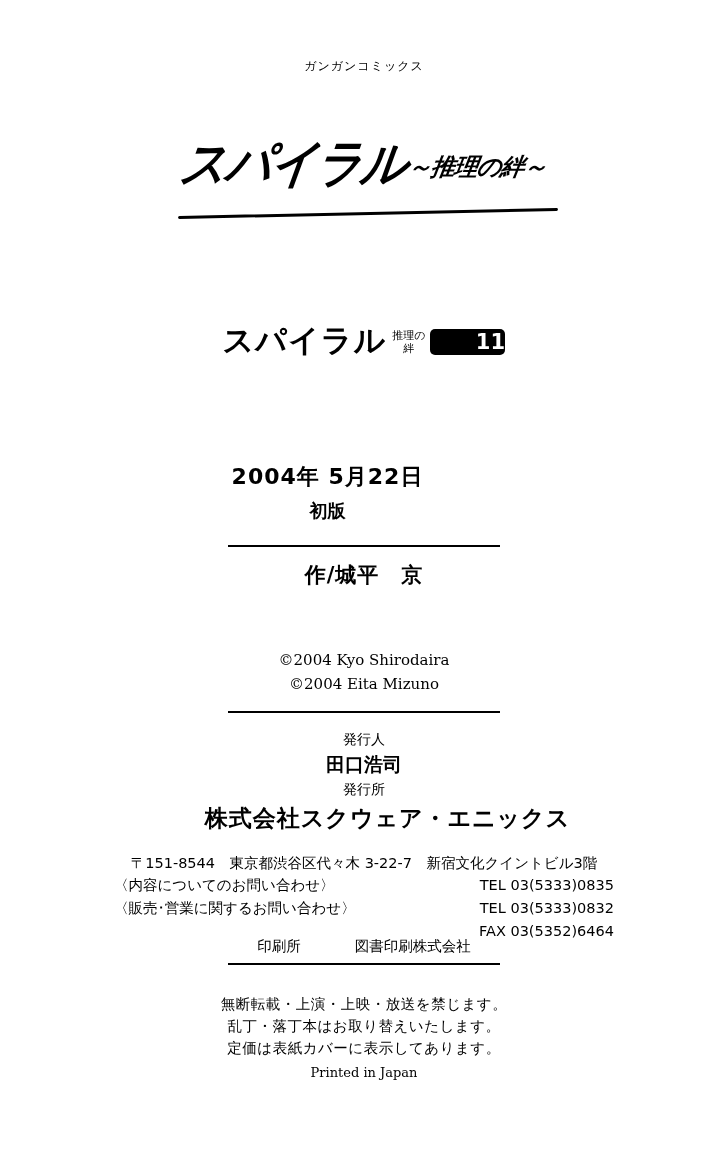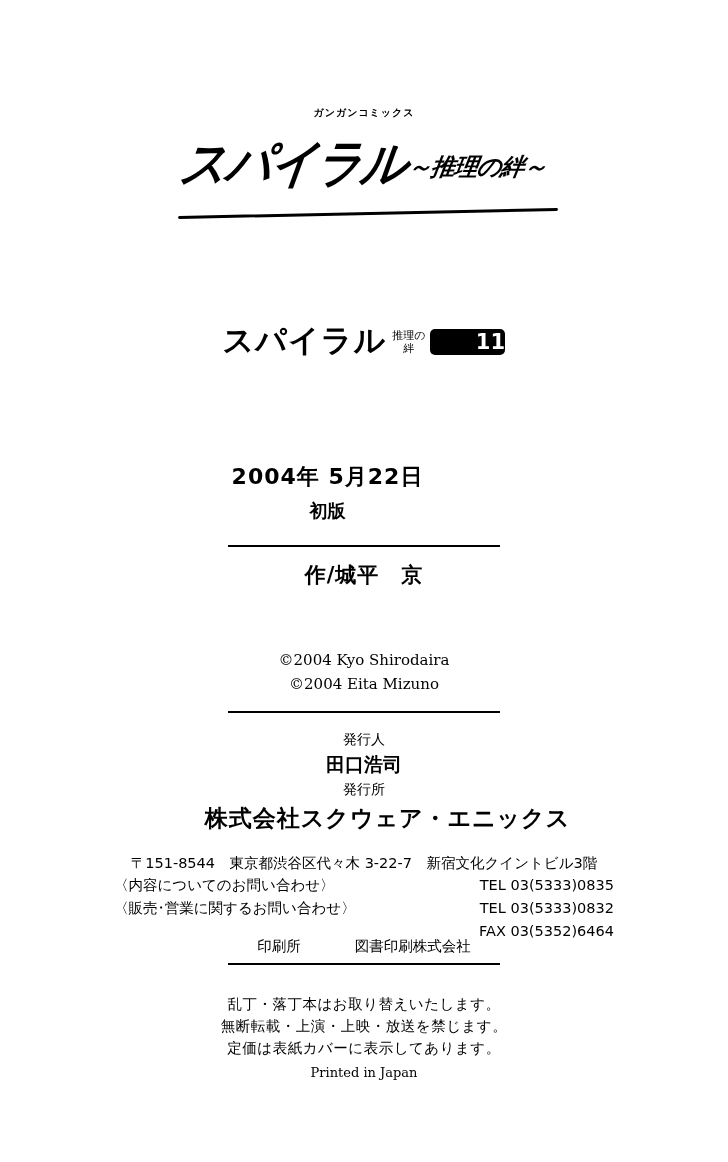--- a/index.html
+++ b/index.html
@@ -21,25 +21,24 @@
     position: relative;
   }
 
   
   .imprint {
     position: absolute;
     top: 58px;
     left: 0;
     width: 728px;
     text-align: center;
-    font-size: 10px;
-    font-weight: bold;
-    letter-spacing: 1px;
-    font-family: "DejaVu Sans", sans-serif;
-    margin-top: 48px;
+    font-size: 12px;
+    font-weight: normal;
+    letter-spacing: 1px;
+    font-family: "DejaVu Sans", sans-serif;
   }
 
   
   .logo-wrap {
     position: absolute;
     top: 140px;
     left: 0;
     width: 728px;
     text-align: center;
   }
@@ -343,21 +342,21 @@
     </div>
   </div>
 
   <div class="printer">
     <span class="label">印刷所</span><span>図書印刷株式会社</span>
   </div>
 
   <div class="rule rule-3"></div>
 
   <div class="notices">
+    <div class="notice-line">無断転載・上演・上映・放送を禁じます。</div>
     <div class="notice-line">乱丁・落丁本はお取り替えいたします。</div>
-    <div class="notice-line">無断転載・上演・上映・放送を禁じます。</div>
     <div class="notice-line">定価は表紙カバーに表示してあります。</div>
   </div>
 
   <div class="printed-in">Printed in Japan</div>
 
 
 </div>
 
 </body></html>

